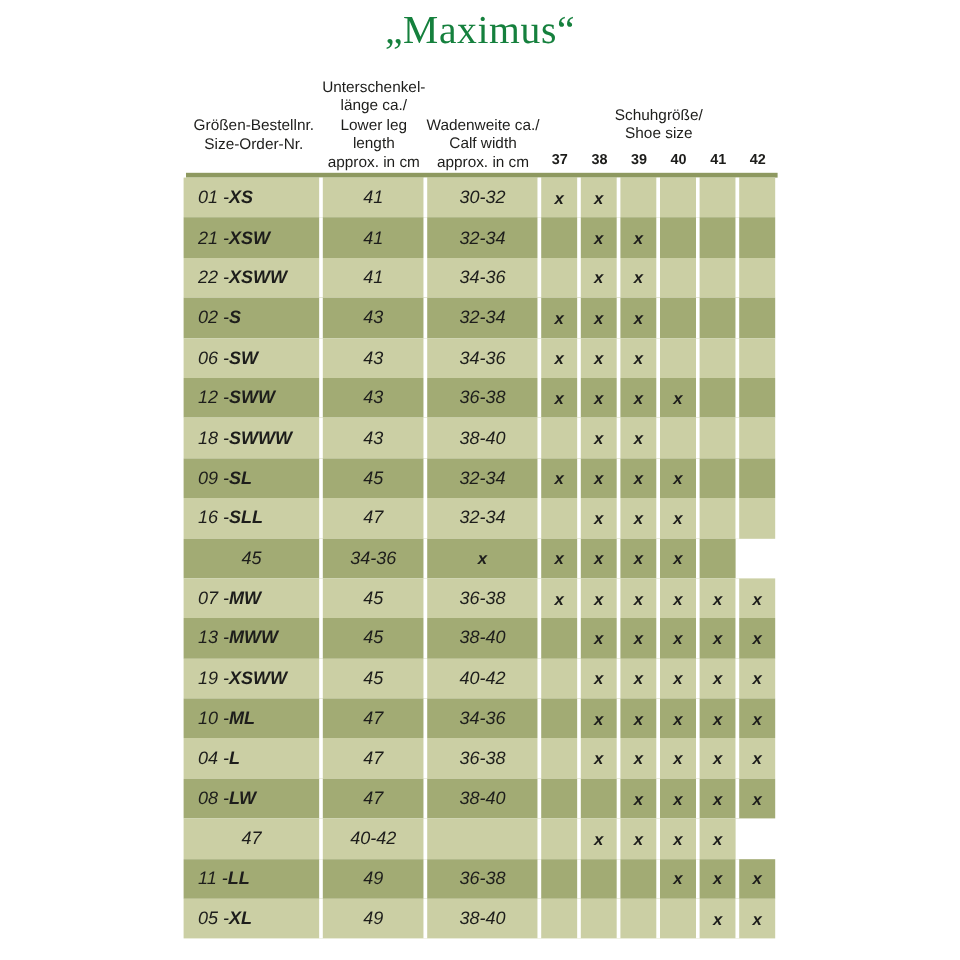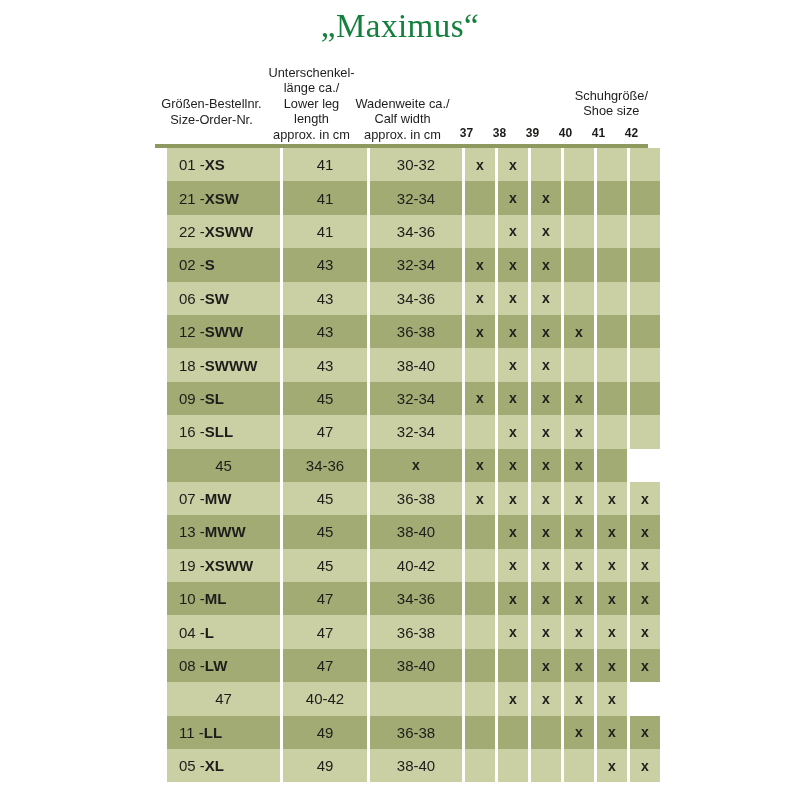--- a/index.html
+++ b/index.html
@@ -24,35 +24,35 @@
   .header-grid{
     position:absolute;left:155px;top:60px;width:493px;height:84px;
     display:grid;
     grid-template-columns:113px 87px 95px 198px;
     align-items:end;
     font-size:12.8px;line-height:15.5px;
     text-align:center;
   }
   .hcol1{padding-bottom:17px;}
   .hcol2,.hcol3{padding-bottom:2px;}
-  .shoe-group{display:flex;flex-direction:column;align-items:flex-end;}
+  .shoe-group{display:flex;flex-direction:column;align-items:center;}
   .shoe-label{text-align:center;margin-bottom:7px;}
   .shoe-numbers{
     display:grid;grid-template-columns:repeat(6,33px);
     font-weight:bold;font-size:12px;padding-bottom:3px;
   }
   .shoe-numbers span{text-align:center;}
 
   
   .top-strip{
     position:absolute;left:155px;top:144px;width:493px;height:4px;
     background:var(--top-border,#8e9960);
   }
   .tbody{
-    position:absolute;left:167px;top:148px;width:493px;
+    position:absolute;left:153px;top:148px;width:493px;font-style:italic;
   }
   .trow{
     display:grid;
     grid-template-columns:113px 87px 95px repeat(6,33px);
     height:33.4px;
   }
   .trow .cell{
     display:flex;align-items:center;justify-content:center;
     font-size:15px;
   }

